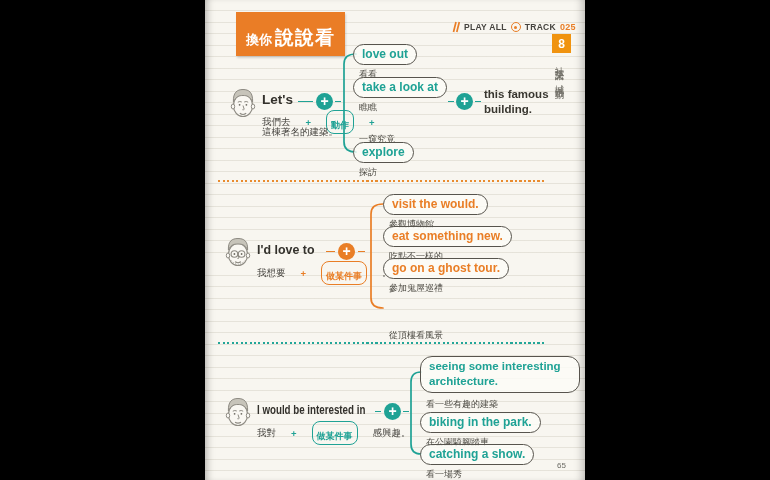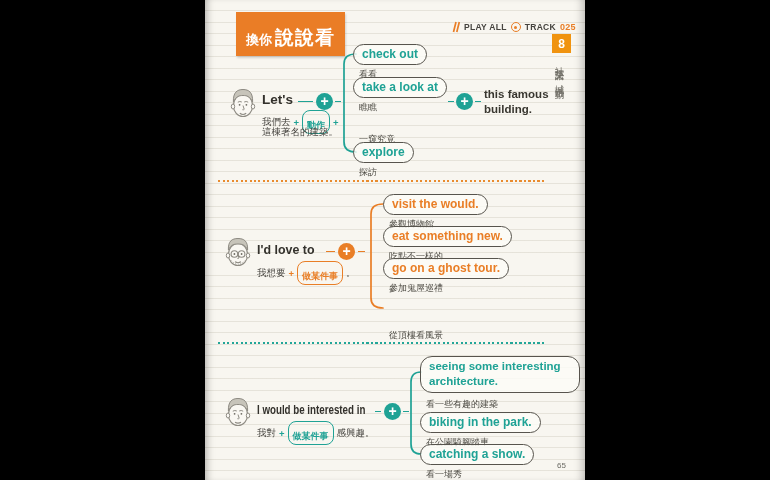--- a/index.html
+++ b/index.html
@@ -22,21 +22,21 @@
               display:inline-flex;align-items:center;justify-content:center;}
   .track-dot{width:3px;height:3px;background:#e97e26;border-radius:50%;}
   
   .tab-num{position:absolute;left:347px;top:34px;width:19px;height:19px;background:#f0930f;
            color:#fff;font-size:12px;font-weight:bold;display:flex;align-items:center;justify-content:center;}
   .tab-text{position:absolute;left:350px;top:59px;writing-mode:vertical-rl;text-orientation:upright;
             font-size:9.5px;color:#6e6c64;letter-spacing:1.5px;line-height:1;}
   .tab-gap{height:8px;}
   
   .stem{position:absolute;font-weight:bold;color:#33312c;white-space:nowrap;}
-  .gloss{position:absolute;font-size:9.5px;color:#45433e;white-space:nowrap;display:flex;align-items:center;gap:3px;text-align:right;}
+  .gloss{position:absolute;font-size:9.5px;color:#45433e;white-space:nowrap;display:flex;align-items:center;gap:15px;text-align:right;}
   .plus-t{font-weight:bold;}
   .teal-t{color:#1fa295;}
   .orange-t{color:#e97e26;}
   .pill{border:1px solid;border-radius:8px;padding:8px 4px 1px;font-size:9px;font-weight:bold;}
   .pill.teal-p{border-color:#1fa295;color:#1fa295;}
   .pill.orange-p{border-color:#e97e26;color:#e97e26;}
   .conn{position:absolute;border-top:1.6px solid;}
   .conn.teal-c{border-color:#1fa295;}
   .conn.orange-c{border-color:#e97e26;}
   .plusc{position:absolute;width:17px;height:17px;border-radius:50%;color:#fff;
@@ -107,21 +107,21 @@
   <div class="gloss" style="left:57px;top:126px">這棟著名的建築。</div>
 
   <div class="conn teal-c" style="left:93px;top:101px;width:15px"></div>
   <div class="plusc teal-bg" style="left:111px;top:93px">+</div>
   <div class="conn teal-c" style="left:130px;top:101px;width:6px"></div>
 
   <svg class="bracket" style="left:136px;top:46px" width="16" height="116">
     <path d="M15,8 Q3,8 3,18 L3,96 Q3,106 15,106" stroke="#1fa295"></path>
   </svg>
 
-  <div class="pbox teal-t" style="left:148px;top:44px">check out</div>
+  <div class="pbox teal-t" style="left:148px;top:44px">love out</div>
   <div class="zh" style="left:154px;top:68px">看看</div>
   <div class="pbox teal-t" style="left:148px;top:77px">take a look at</div>
   <div class="zh" style="left:154px;top:101px">瞧瞧</div>
   <div class="zh" style="left:154px;top:133px">一窺究竟</div>
   <div class="pbox teal-t" style="left:148px;top:142px">explore</div>
   <div class="zh" style="left:154px;top:166px">探訪</div>
 
   <div class="conn teal-c" style="left:243px;top:101px;width:6px"></div>
   <div class="plusc teal-bg" style="left:251px;top:93px">+</div>
   <div class="conn teal-c" style="left:270px;top:101px;width:6px"></div>

